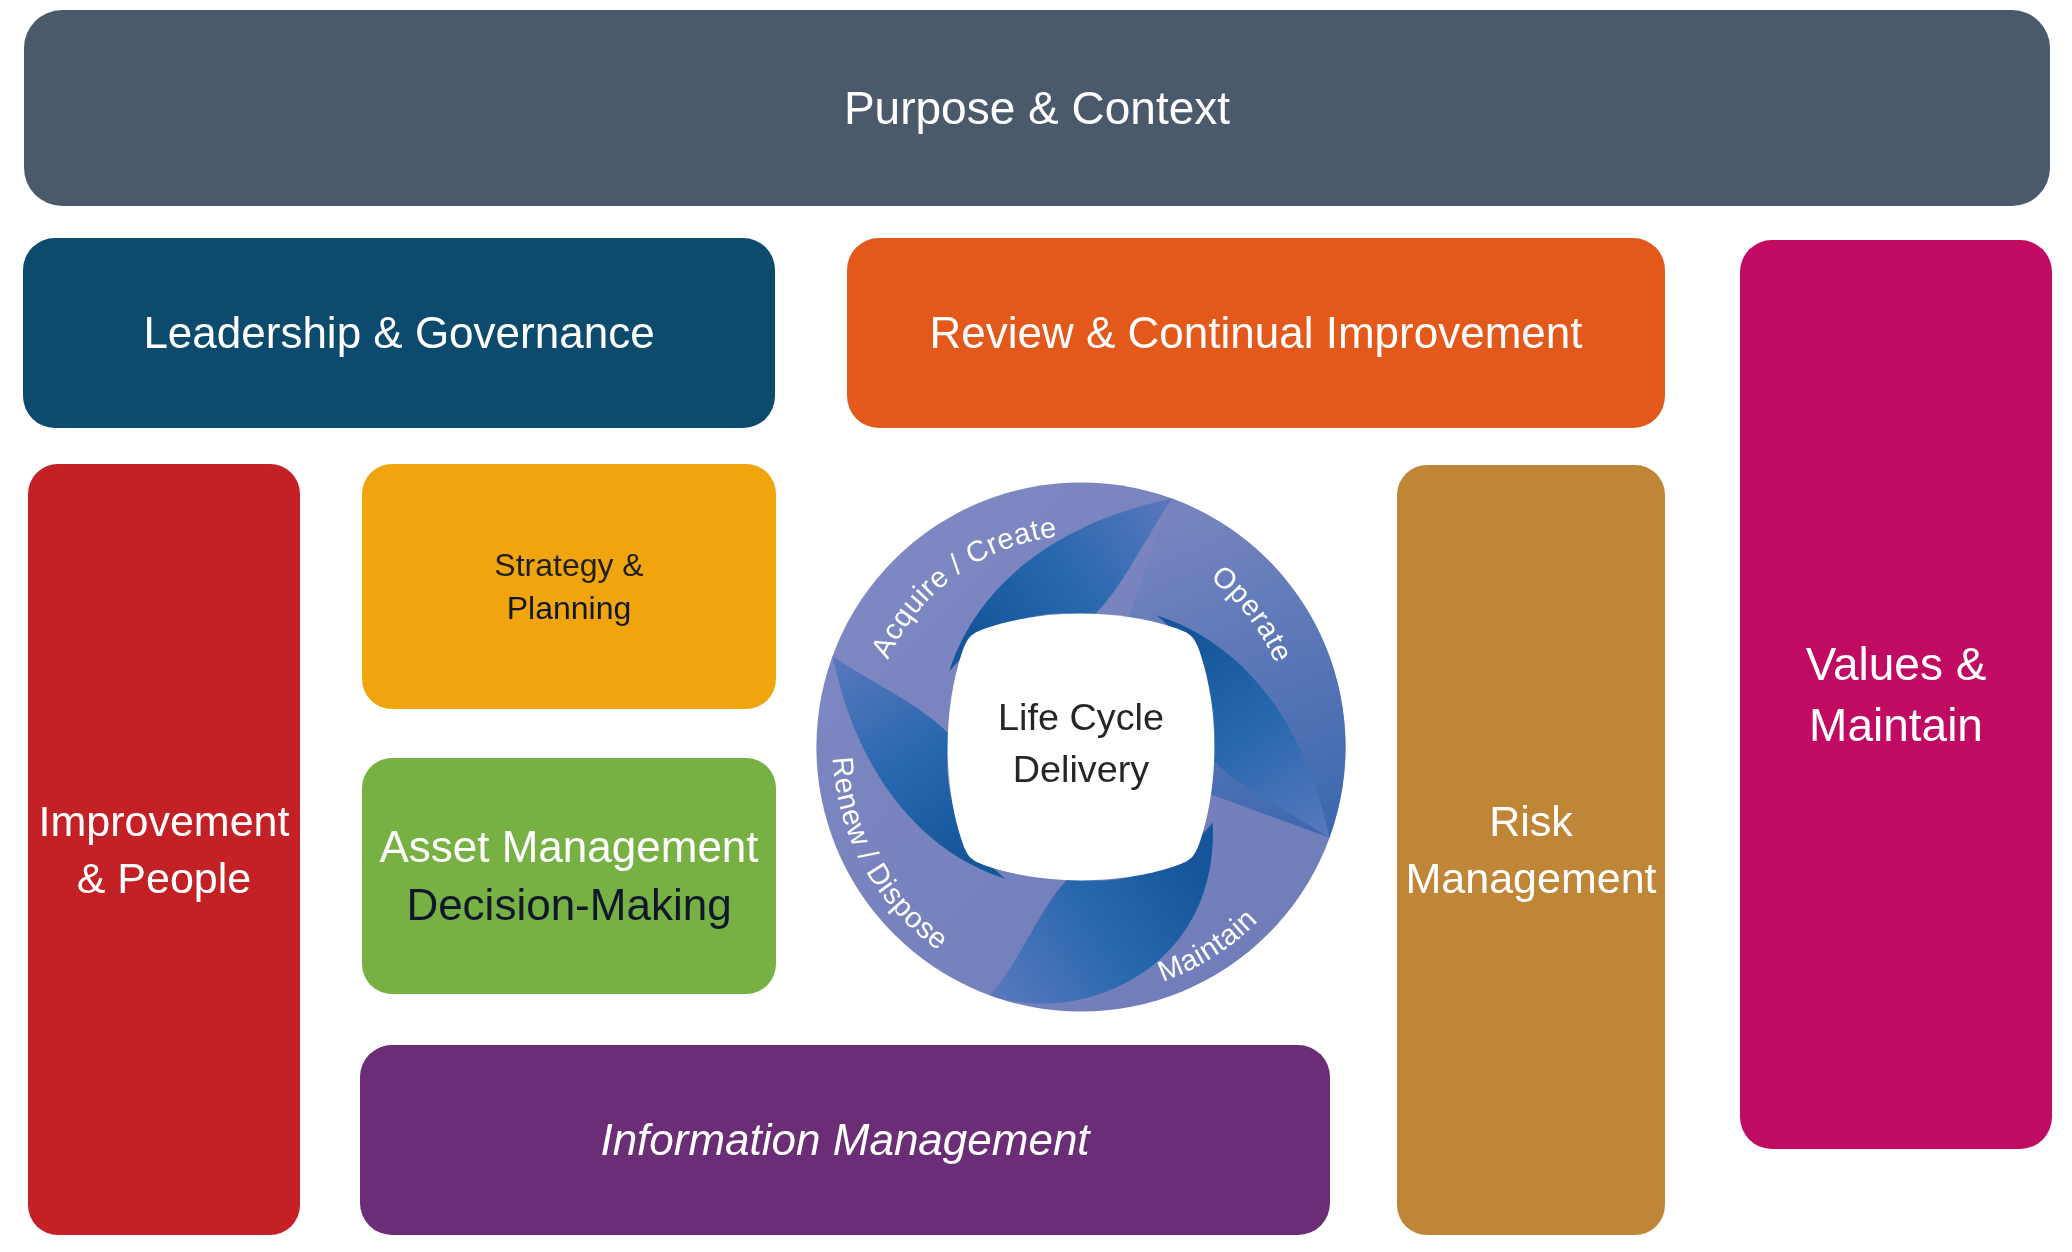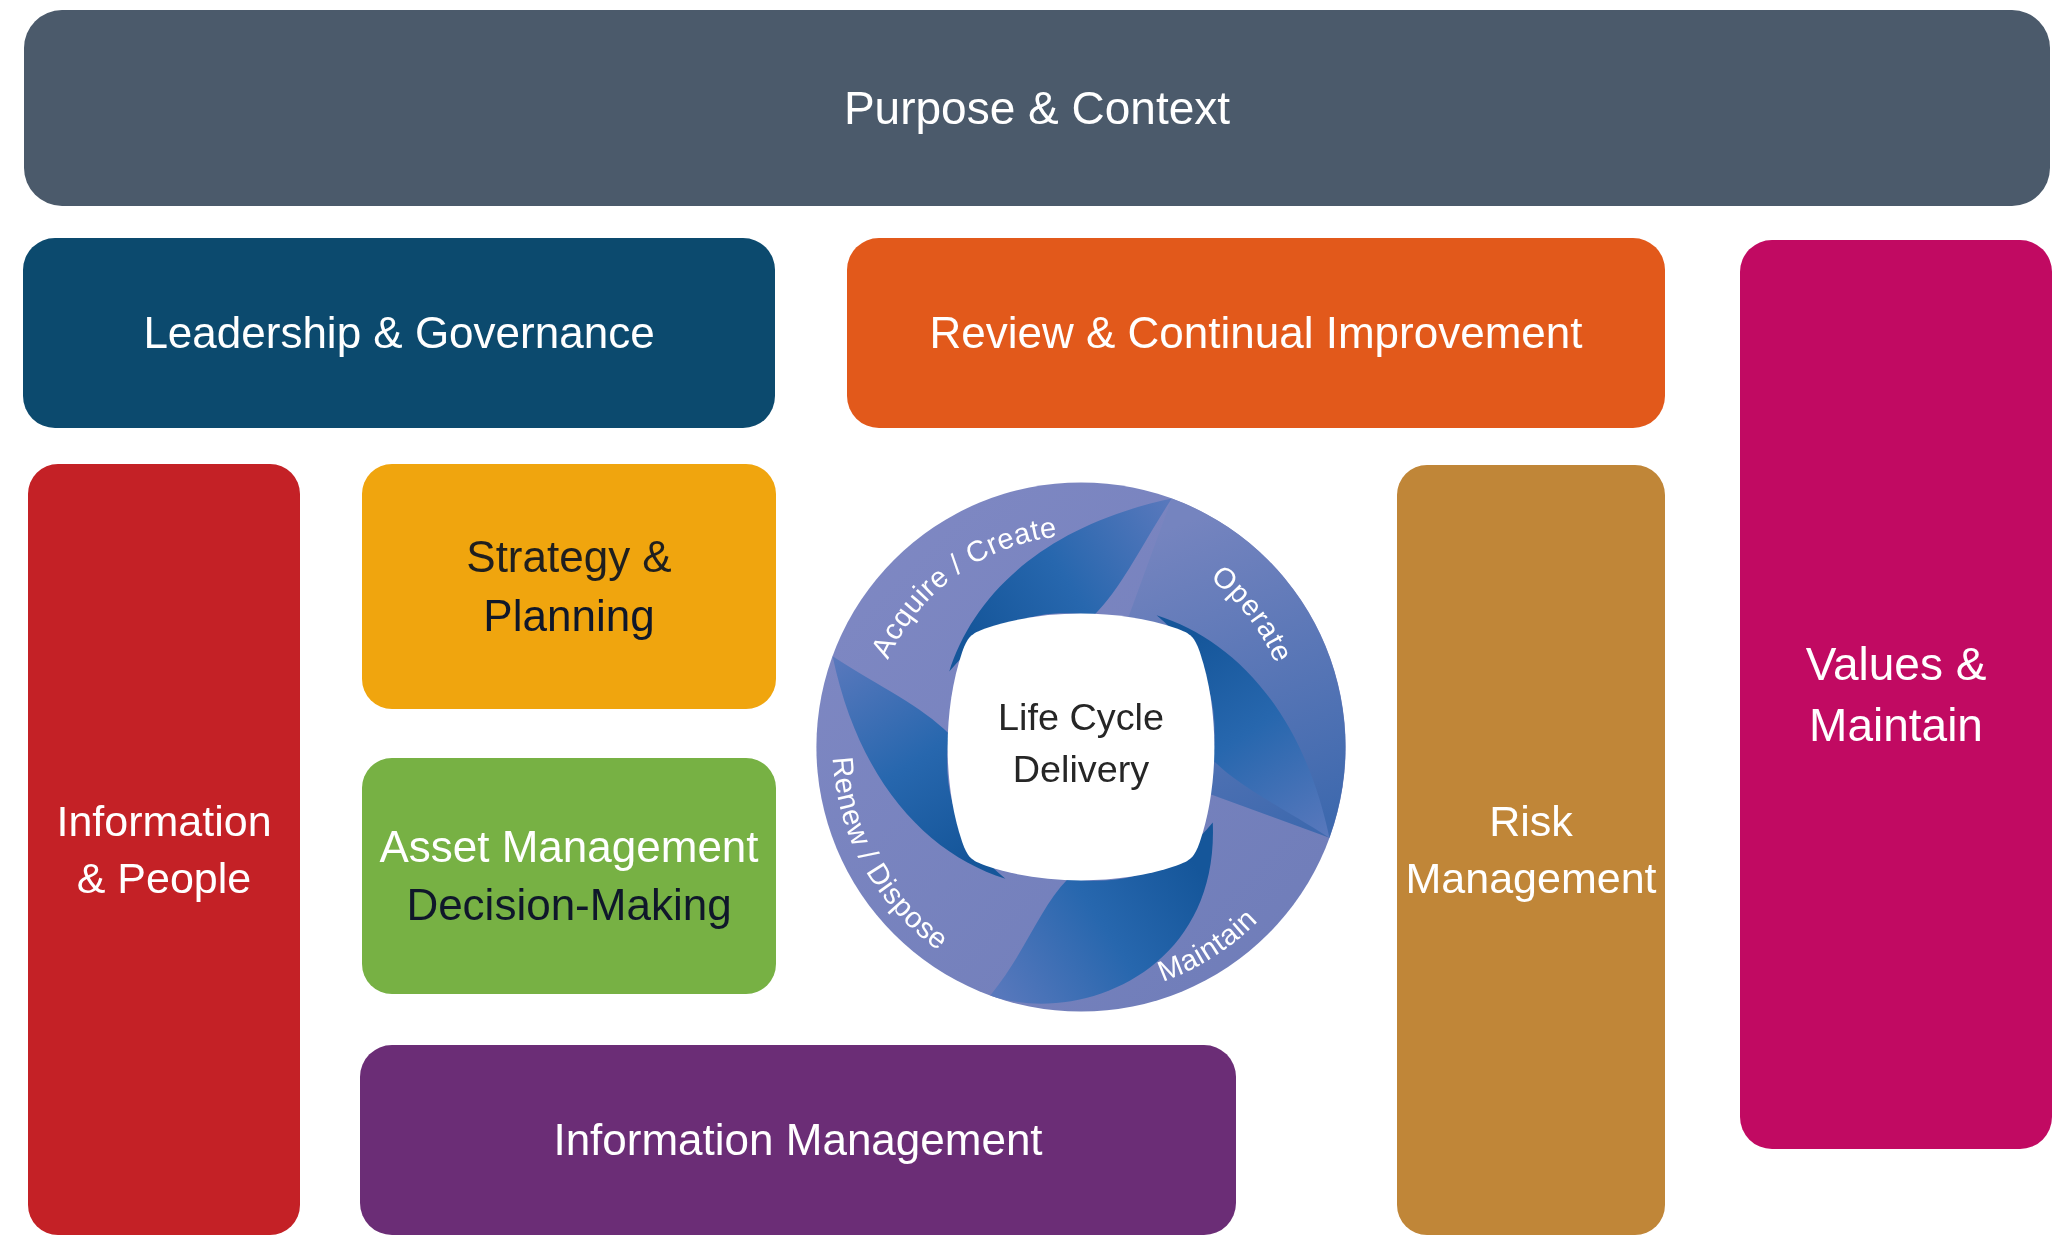--- a/index.html
+++ b/index.html
@@ -10,23 +10,23 @@
   .box{
     position:absolute;display:flex;flex-direction:column;align-items:center;justify-content:center;
     text-align:center;line-height:1.32;font-weight:400;
   }
   .box span{display:block;}
   .box-purpose      {left:24px;  top:10px;   width:2026px; height:196px; border-radius:38px; font-size:46px;}
   .box-leadership   {left:23px;  top:238px;  width:752px;  height:190px; border-radius:32px; font-size:44px;}
   .box-review       {left:847px; top:238px;  width:818px;  height:190px; border-radius:32px; font-size:44px;}
   .box-values       {left:1740px;top:240px;  width:312px;  height:909px; border-radius:32px; font-size:46px;}
   .box-organization {left:28px;  top:464px;  width:272px;  height:771px; border-radius:30px; font-size:43px;}
-  .box-strategy     {left:362px; top:464px;  width:414px;  height:245px; border-radius:30px; font-size:44px;}
+  .box-strategy     {left:362px; top:464px;  width:414px;  height:245px; border-radius:30px; font-size:32px;}
   .box-decision     {left:362px; top:758px;  width:414px;  height:236px; border-radius:30px; font-size:44px;}
-  .box-information  {left:360px; top:1045px; width:876px;  height:190px; border-radius:32px; font-size:44px;}
+  .box-information  {left:360px; top:1045px; width:970px;  height:190px; border-radius:32px; font-size:44px;font-style:italic;}
   .box-risk         {left:1397px;top:465px;  width:268px;  height:770px; border-radius:30px; font-size:43px;}
   .wheel{position:absolute;left:811px;top:477px;width:540px;height:540px;}
   .wheel svg{display:block;width:100%;height:100%;}
   .arcLabel{font-size:27px;fill:#ffffff;letter-spacing:0.5px;}
   .arcLabel textPath{text-anchor:middle;}
   .centerText{font-size:35px;fill:#262626;text-anchor:middle;}
 </style>
 </head>
 <body>
 
@@ -43,21 +43,21 @@
   <div class="box box-review" style="background: rgb(226, 89, 27);">
     <span style="color: rgb(255, 255, 255);">Review &amp; Continual Improvement</span>
   </div>
 
   <div class="box box-values" style="background: rgb(193, 10, 98);">
     <span style="color: rgb(255, 255, 255);">Values &amp;</span>
     <span style="color: rgb(255, 255, 255);">Maintain</span>
   </div>
 
   <div class="box box-organization" style="background: rgb(196, 33, 38);">
-    <span style="color: rgb(255, 255, 255);">Information</span>
+    <span style="color: rgb(255, 255, 255);">Improvement</span>
     <span style="color: rgb(255, 255, 255);">&amp; People</span>
   </div>
 
   <div class="box box-strategy" style="background: rgb(240, 165, 14);">
     <span style="color: rgb(31, 31, 31);">Strategy &amp;</span>
     <span style="color: #0f172a;">Planning</span>
   </div>
 
   <div class="box box-decision" style="background: rgb(119, 177, 68);">
     <span style="color: rgb(255, 255, 255);">Asset Management</span>

